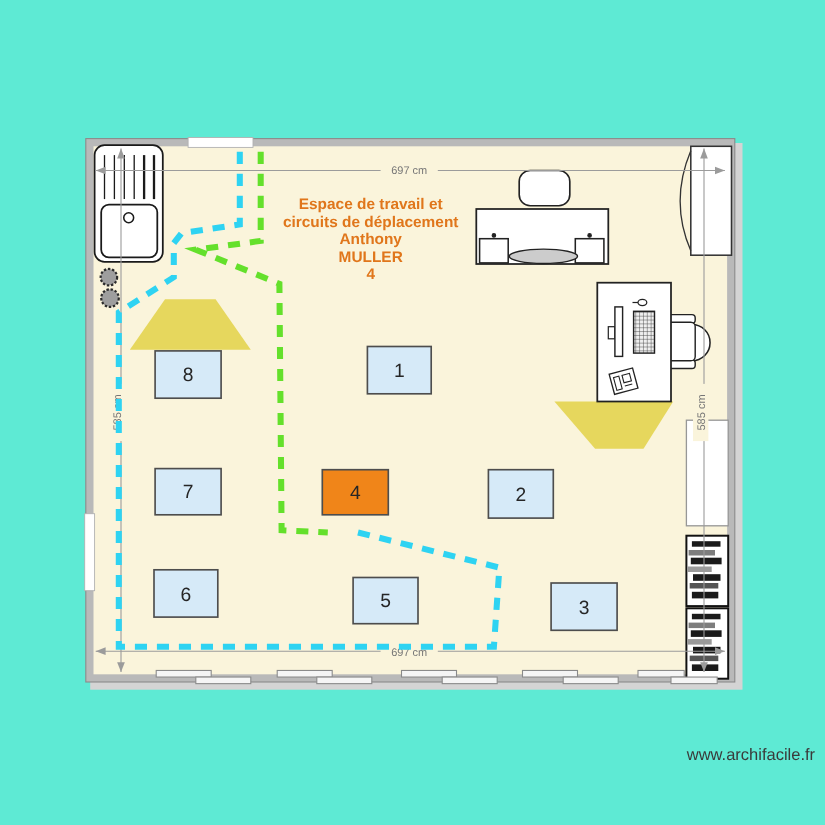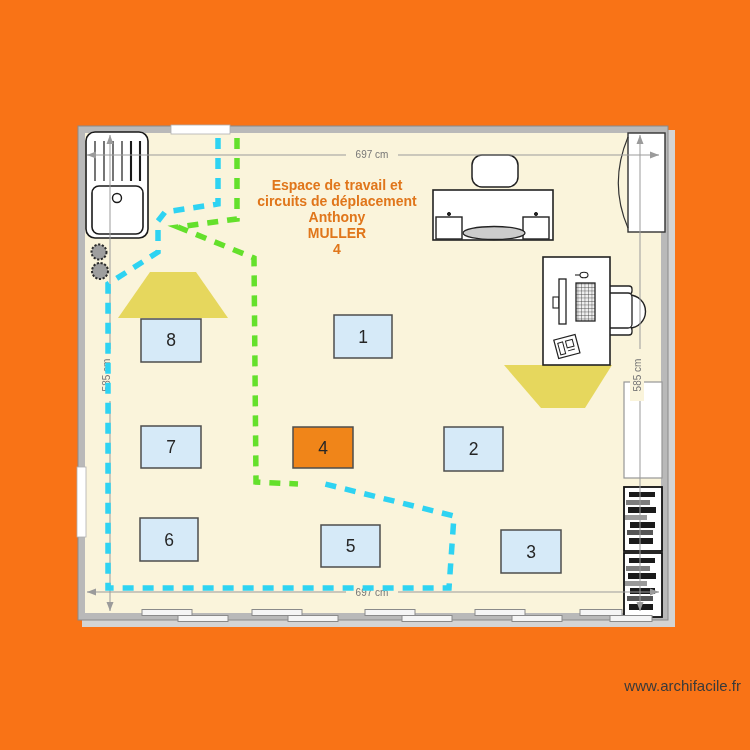--- a/index.html
+++ b/index.html
@@ -1,16 +1,16 @@
 <!DOCTYPE html>
 <html><head>
 <meta charset="utf-8">
 <style>
   html,body{margin:0;padding:0;background:#ffffff;}
-  .stage{position:relative;width:750px;height:750px;background:#f97316;overflow:hidden;
+  .stage{position:relative;width:750px;height:750px;background:#5eead4;overflow:hidden;
          font-family:"Liberation Sans","DejaVu Sans",sans-serif;}
   svg{position:absolute;left:0;top:0;}
   text{font-family:"Liberation Sans","DejaVu Sans",sans-serif;}
   .dim-label{font-size:10px;fill:#767676;}
   .desk-num{font-size:17.5px;fill:#262626;}
   .title-line{font-size:14px;font-weight:bold;}
   .watermark{font-size:15px;fill:#3a3a3a;}
 </style>
 </head>
 <body>

